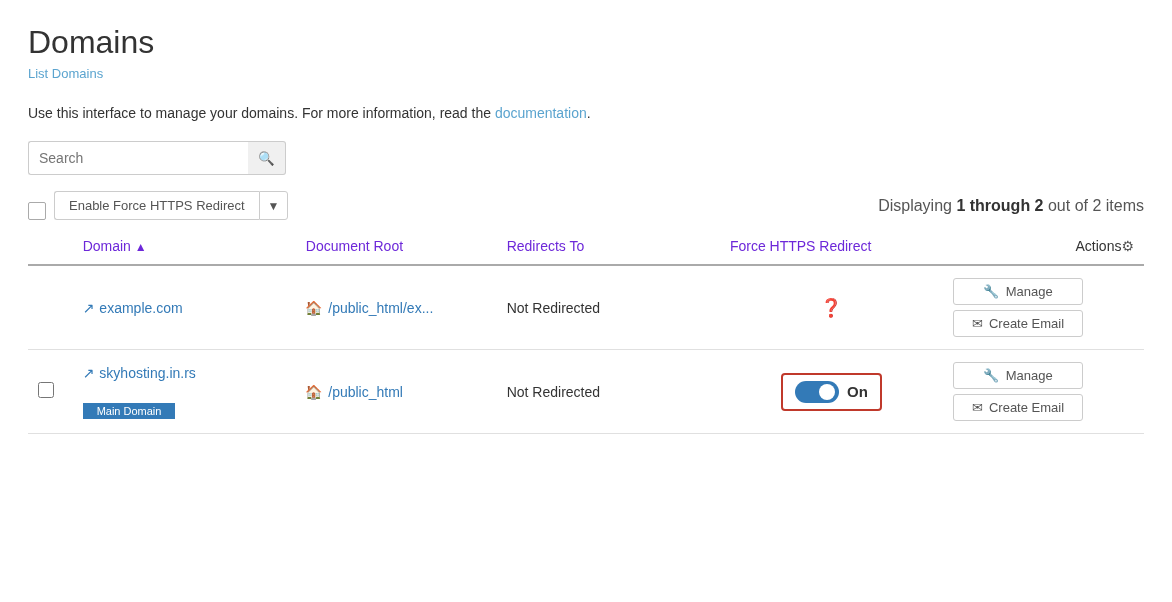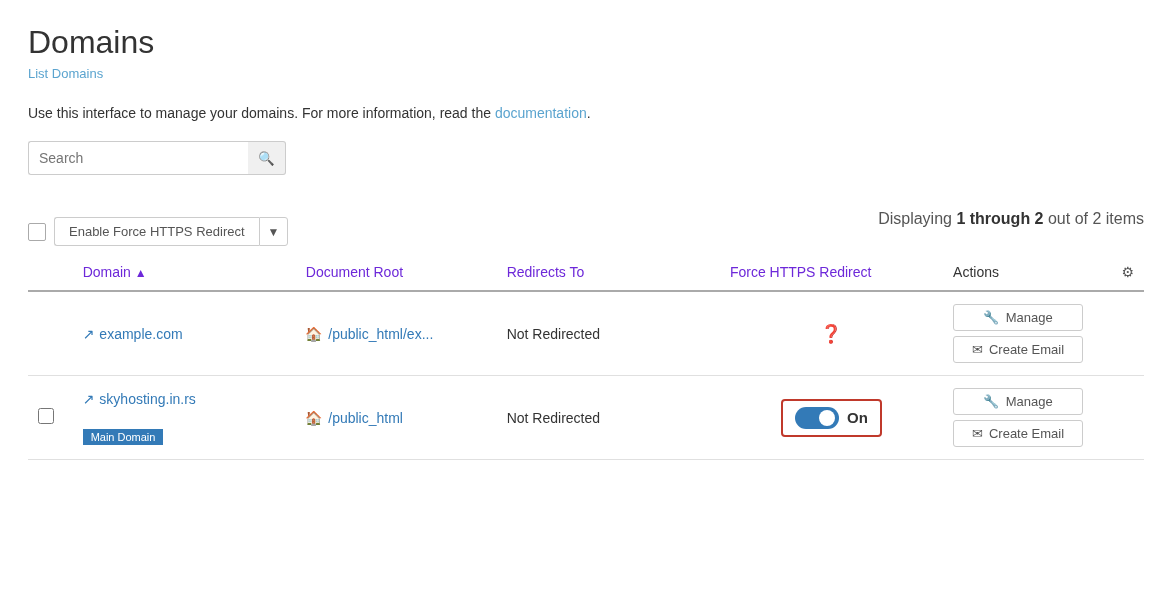--- a/index.html
+++ b/index.html
@@ -11,53 +11,53 @@
     .breadcrumb-link { color: #5ba4cf; text-decoration: none; font-size: 13px; }
 
     .description { margin: 24px 0 20px; font-size: 14px; color: #333; }
     .description a { color: #5ba4cf; text-decoration: none; }
 
     .search-bar { display: flex; align-items: flex-start; margin-bottom: 16px; }
     .search-input { width: 220px; height: 34px; border: 1px solid #ccc; border-right: none; padding: 0 10px; font-size: 14px; border-radius: 3px 0 0 3px; outline: none; }
     .search-btn { width: 38px; height: 34px; background: #f0f0f0; border: 1px solid #ccc; border-left: none; border-radius: 0 3px 3px 0; cursor: pointer; display: flex; align-items: center; justify-content: center; color: #555; }
 
     .toolbar { display: flex; align-items: center; justify-content: space-between; margin-bottom: 8px; }
-    .toolbar-left { display: flex; align-items: center; gap: 0; margin-top: 26px; }
+    .toolbar-left { display: flex; align-items: flex-end; gap: 0; }
 
     .select-all-checkbox { width: 18px; height: 18px; border: 1px solid #aaa; border-radius: 2px; cursor: pointer; margin-right: 8px; appearance: none; background: #fff; }
 
     .btn-split { display: flex; align-items: stretch; }
     .btn-main { background: #fff; border: 1px solid #ccc; border-right: none; padding: 6px 14px; font-size: 13px; color: #555; cursor: pointer; border-radius: 3px 0 0 3px; white-space: nowrap; }
     .btn-dropdown { background: #fff; border: 1px solid #ccc; padding: 6px 8px; font-size: 12px; color: #555; cursor: pointer; border-radius: 0 3px 3px 0; }
 
     .displaying-text { font-size: 16px; color: #555; }
     .displaying-text strong { font-weight: bold; color: #333; }
 
     .btn-create { background: #337ab7; color: #fff; border: none; padding: 8px 18px; font-size: 14px; border-radius: 3px; cursor: pointer; white-space: nowrap; }
 
     .toolbar-right { display: flex; align-items: center; gap: 14px; }
 
     table { width: 100%; border-collapse: collapse; margin-top: 4px; }
     thead tr { border-bottom: 2px solid #aaa; }
     thead th { padding: 10px 10px 10px 10px; text-align: left; font-weight: normal; color: #6d28d9; font-size: 14px; cursor: pointer; }
-    thead th.actions-col { color: #333; cursor: default; }
+    thead th.actions-col { color: #333; cursor: default; text-align: right; }
     thead th .gear-icon { color: #555; float: right; }
 
     tbody tr { border-bottom: 1px solid #e0e0e0; }
 
     td { padding: 12px 10px; vertical-align: middle; font-size: 14px; }
     td.checkbox-cell { width: 36px; }
     td.checkbox-cell input[type=checkbox] { width: 16px; height: 16px; }
 
     .domain-link { color: #337ab7; text-decoration: none; display: flex; align-items: center; gap: 5px; }
     .ext-link-icon { font-size: 14px; }
 
     .doc-root-link { color: #337ab7; text-decoration: none; display: flex; align-items: center; gap: 5px; }
 
-    .badge-main-domain { background: #337ab7; color: #fff; font-size: 11px; padding: 2px 8px; border-radius: 0; margin-top: 22px; display: inline-block; }
+    .badge-main-domain { background: #337ab7; color: #fff; font-size: 11px; padding: 2px 14px; border-radius: 0; margin-top: 22px; display: inline-block; }
 
     .not-redirected { color: #333; font-size: 14px; }
 
     .https-cell { text-align: center; }
     .question-icon { color: #555; font-size: 18px; }
 
     .toggle-wrapper { display: inline-flex; align-items: center; gap: 8px; border: 2px solid #c0392b; border-radius: 4px; padding: 6px 12px; }
     .toggle { position: relative; width: 44px; height: 22px; }
     .toggle input { opacity: 0; width: 0; height: 0; }
     .toggle-slider { position: absolute; cursor: pointer; top: 0; left: 0; right: 0; bottom: 0; background: #337ab7; border-radius: 22px; transition: 0.2s; }

